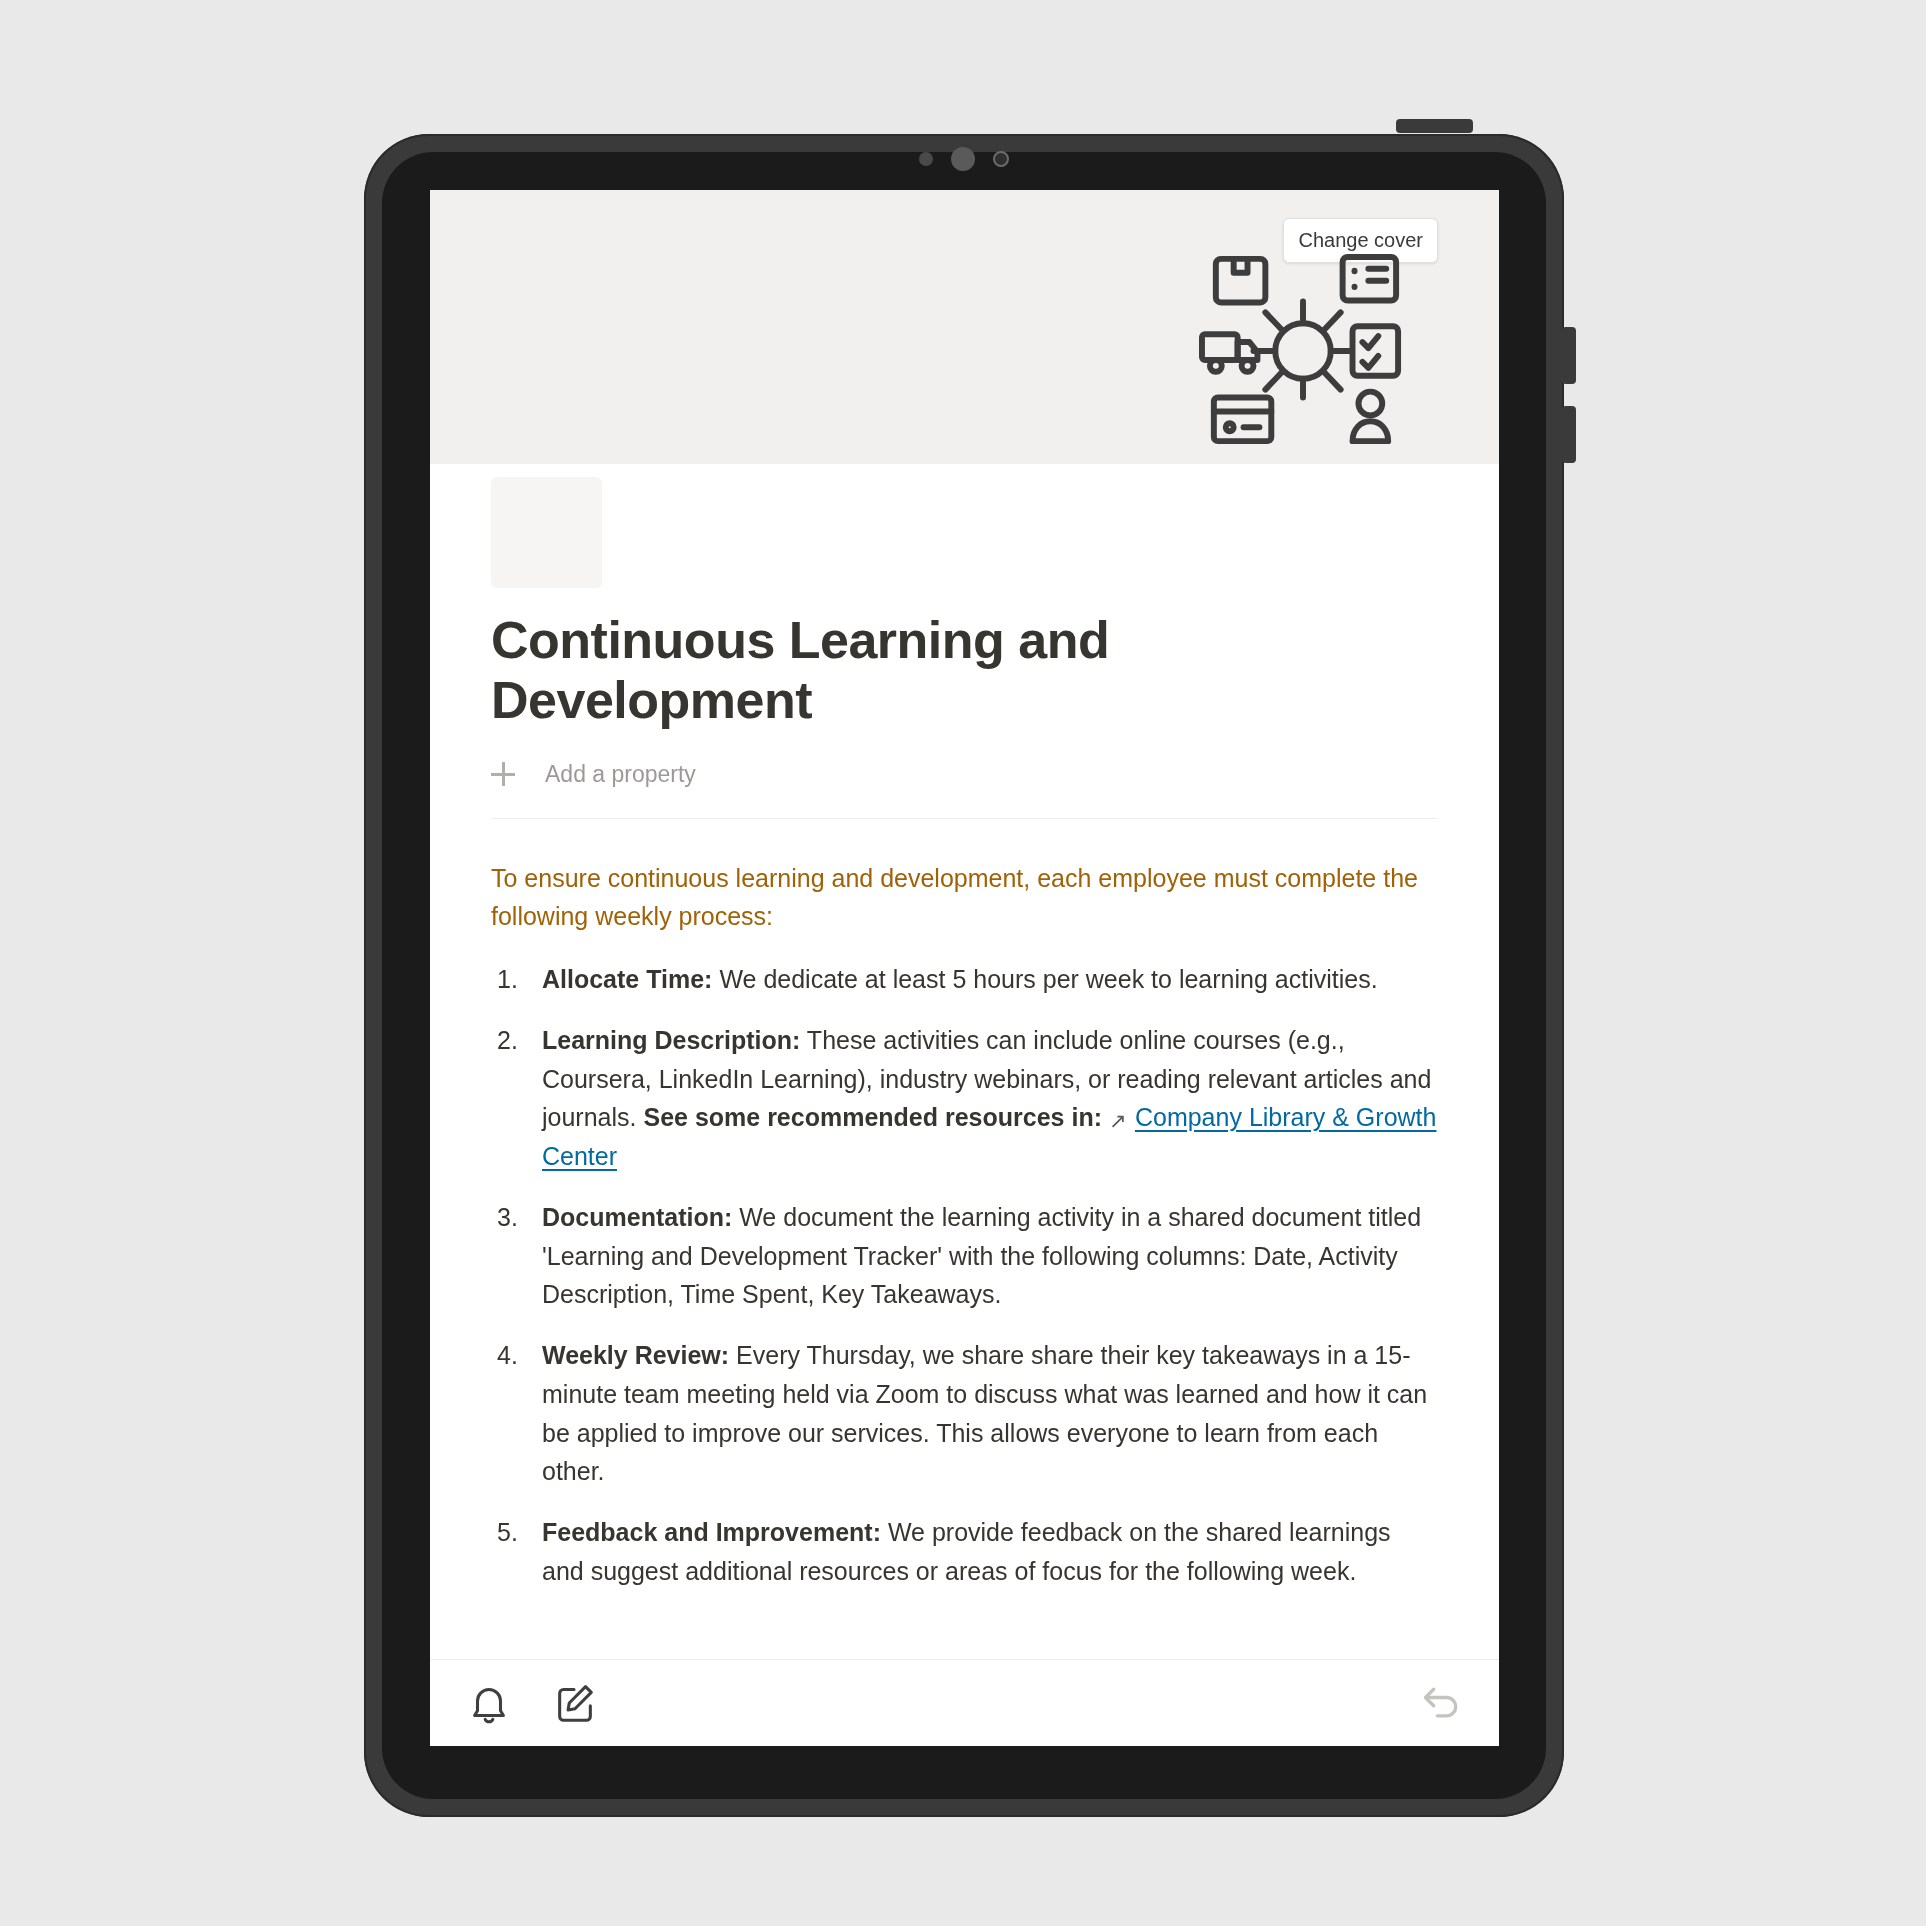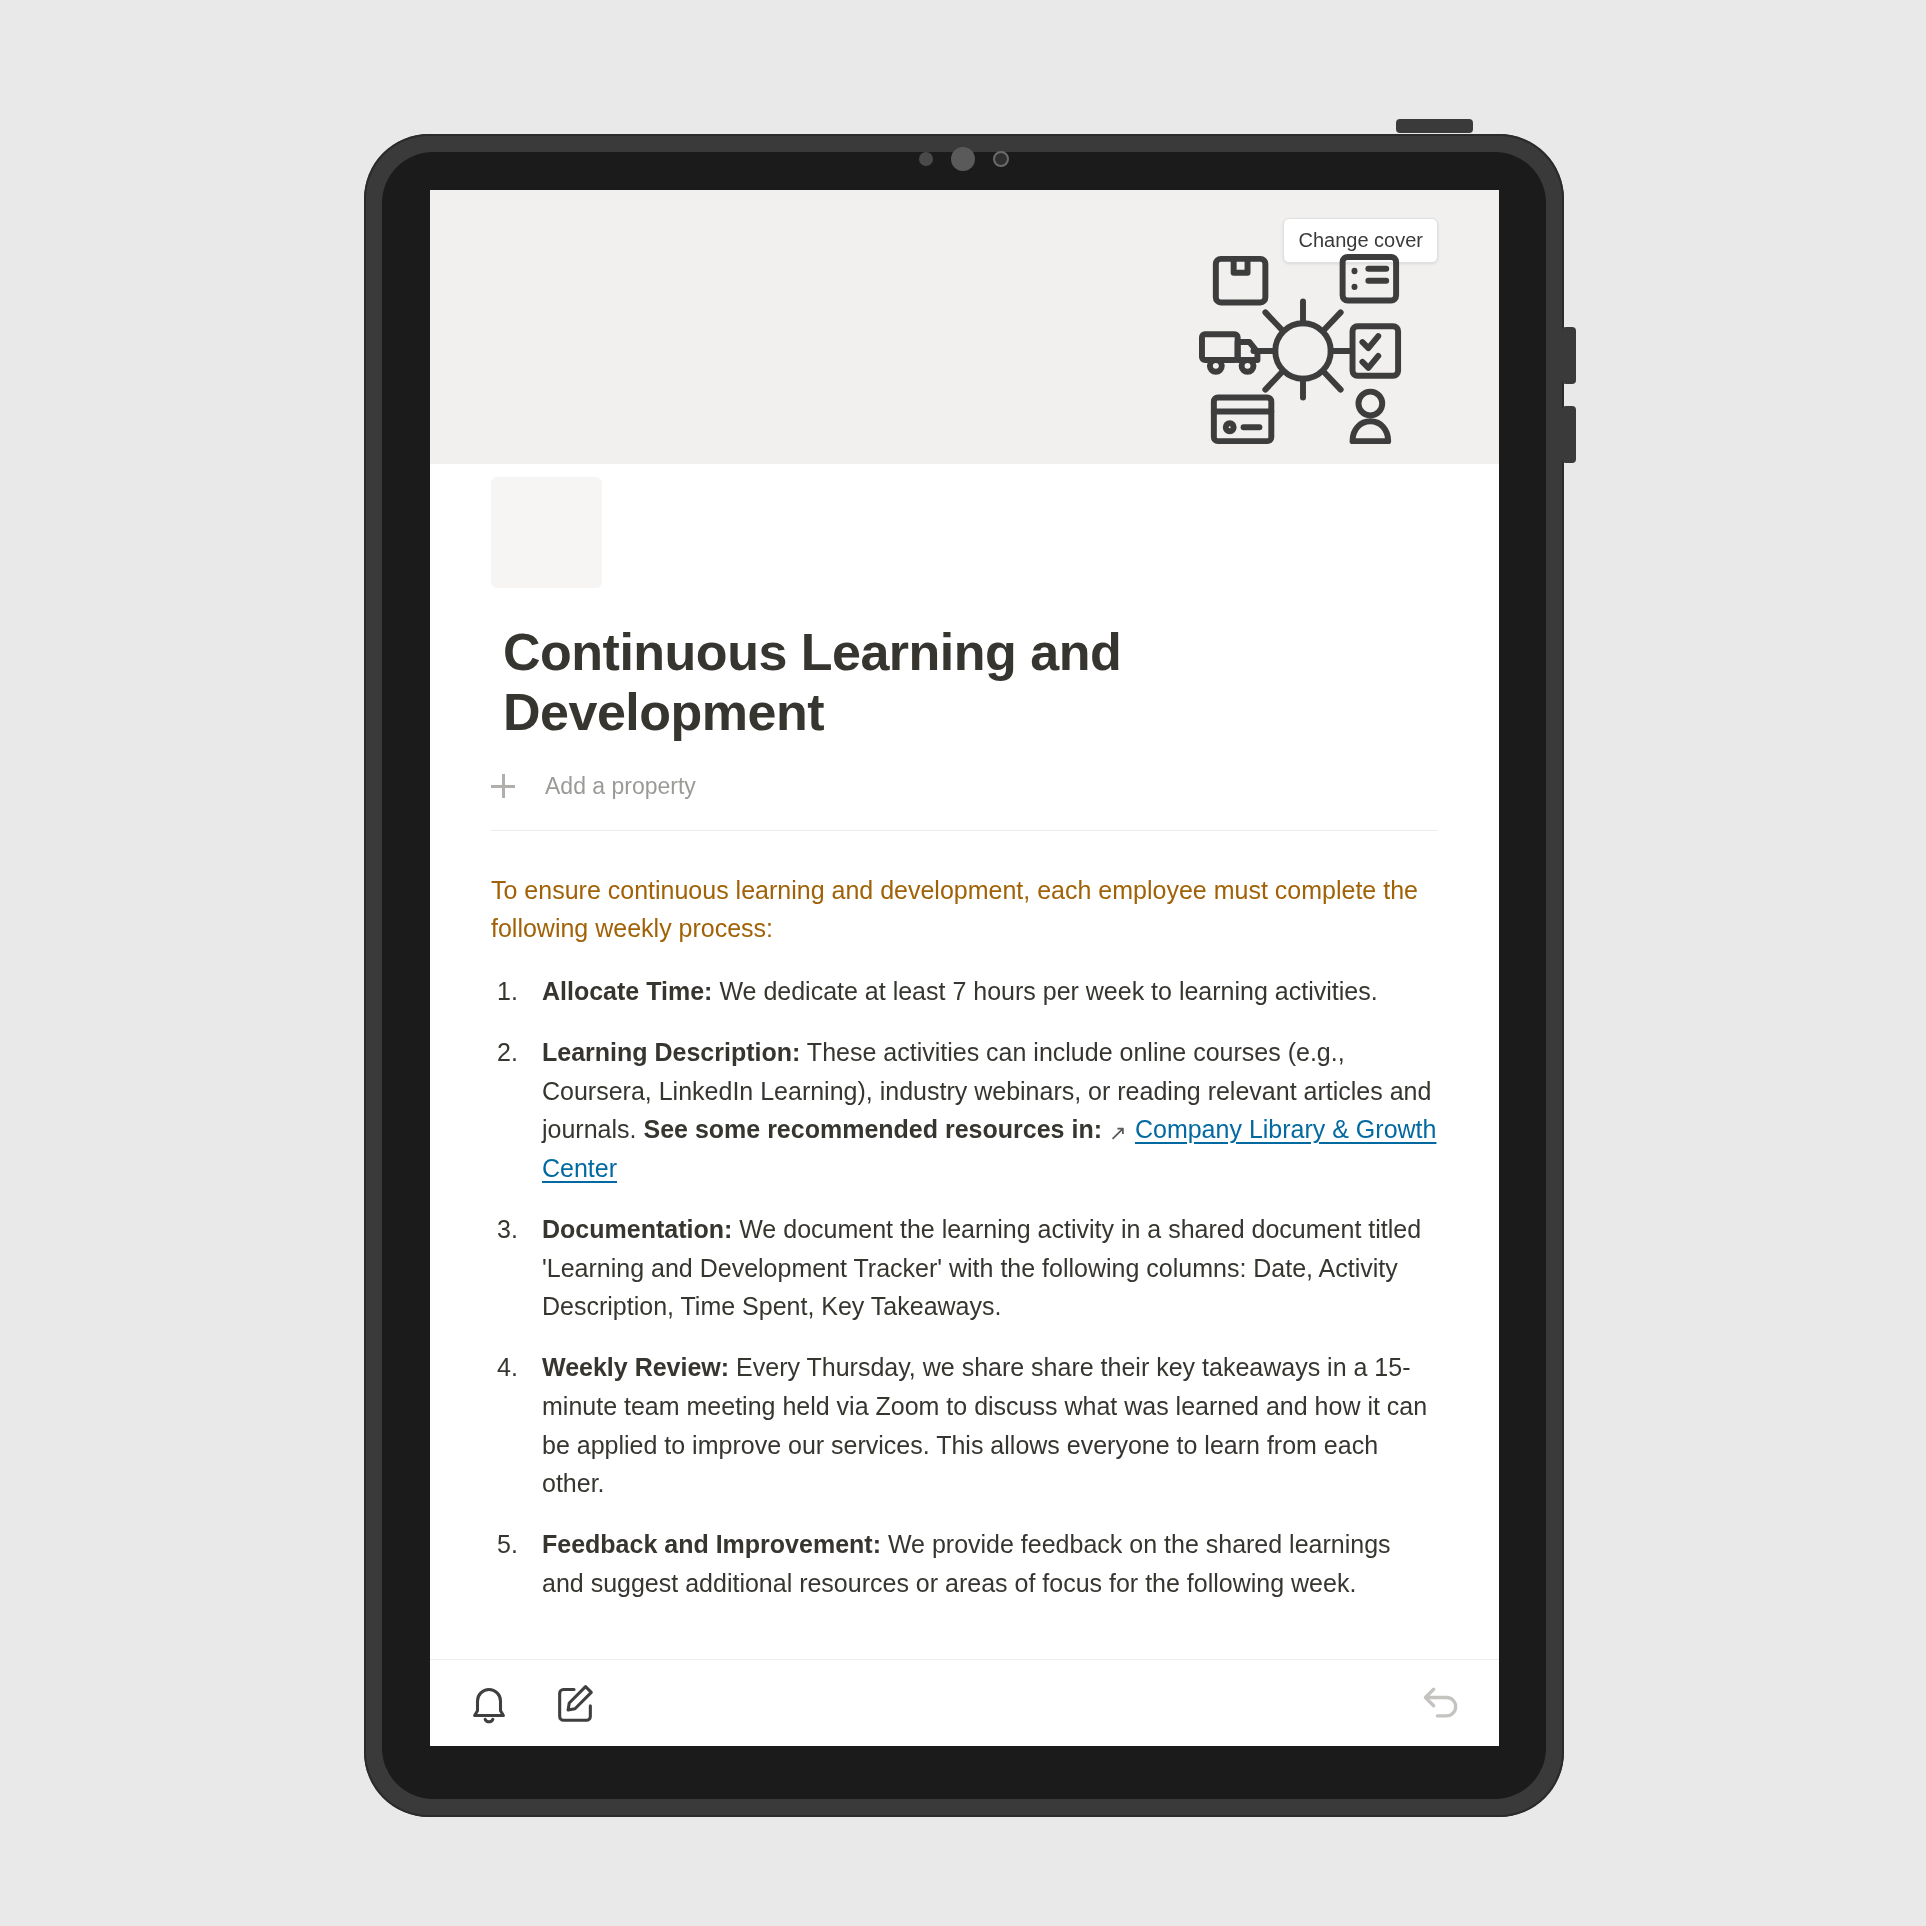--- a/index.html
+++ b/index.html
@@ -136,21 +136,21 @@
     background: #f6f5f3;
     border-radius: 6px;
   }
 
   
   .content {
     position: relative;
     padding: 0 61px;
   }
   .page-title {
-    margin: 12px;
+    margin: 0;
     padding-top: 147px;
     font-size: 52px;
     line-height: 1.15;
     font-weight: bold;
     color: #37352f;
     letter-spacing: -0.5px;
   }
   .add-property {
     display: flex;
     align-items: center;
@@ -334,21 +334,21 @@
       <span class="plus-icon"></span>
       <span>Add a property</span>
     </div>
 
     <div class="divider"></div>
 
     <p class="intro-para">To ensure continuous learning and development, each employee must complete the following weekly process:</p>
 
     <ol class="steps">
       <li>
-        <span class="lead">Allocate Time:</span><span> We dedicate at least 7 hours per week to learning activities.</span>
+        <span class="lead">Allocate Time:</span><span> We dedicate at least 5 hours per week to learning activities.</span>
       </li>
       <li>
         <span class="lead">Learning Description:</span><span> These activities can include online courses (e.g., Coursera, LinkedIn Learning), industry webinars, or reading relevant articles and journals. </span><span class="lead">See some recommended resources in:</span>
         <span class="link-glyph">↗</span><a class="inline-link">Company Library &amp; Growth Center</a>
       </li>
       <li>
         <span class="lead">Documentation:</span><span> We document the learning activity in a shared document titled 'Learning and Development Tracker' with the following columns: Date, Activity Description, Time Spent, Key Takeaways.</span>
       </li>
       <li>
         <span class="lead">Weekly Review:</span><span> Every Thursday, we share share their key takeaways in a 15-minute team meeting held via Zoom to discuss what was learned and how it can be applied to improve our services. This allows everyone to learn from each other.</span>

